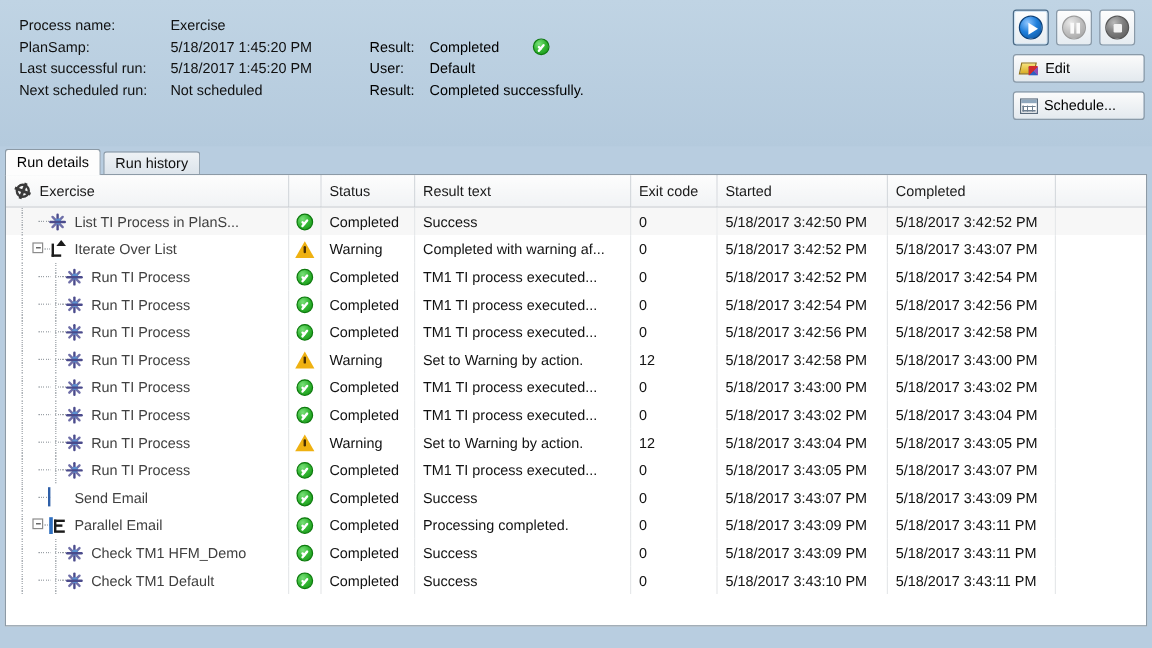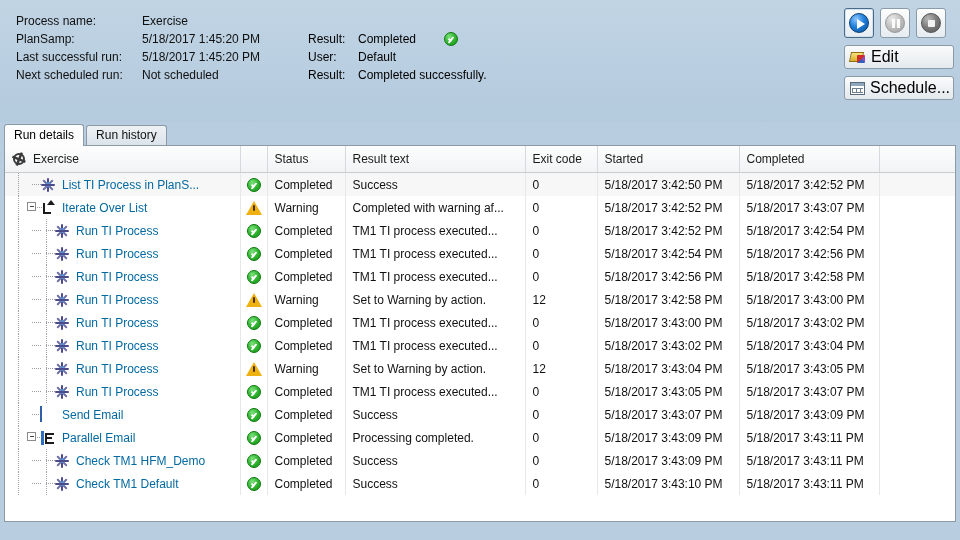--- a/index.html
+++ b/index.html
@@ -54,40 +54,40 @@
     border:1px solid #9a9a9a;}
   .g-pause:after{content:"";position:absolute;left:6px;top:5px;width:2.5px;height:9px;
     background:#fafafa;box-shadow:5px 0 0 #fafafa;}
   .g-stop{background:radial-gradient(circle at 35% 28%,#b9b9b9 0%,#7e7e7e 45%,#575757 100%);
     border:1px solid #555;}
   .g-stop:after{content:"";position:absolute;left:6px;top:6px;width:7px;height:7px;
     background:#f2f2f2;border-radius:1px;}
   .wbtn{margin-top:7px;height:24px;border:1px solid #8a9aa8;border-radius:3px;
     background:linear-gradient(to bottom,#fbfbfb,#e3e9ee);
     display:flex;align-items:center;padding-left:5px;box-sizing:border-box;gap:5px;
-    font-size:16px;}
+    font-size:12px;}
   .ic-edit{position:relative;width:16px;height:14px;flex:0 0 16px;}
   .ic-edit:before{content:"";position:absolute;left:0;top:2px;width:11px;height:8px;
     background:linear-gradient(to bottom,#f6e27a,#d9ae27);border:1px solid #8e7013;
     transform:skewX(-12deg);}
   .ic-edit:after{content:"";position:absolute;left:7px;top:5px;width:8px;height:8px;
     background:
       linear-gradient(135deg,#d02c2c 0 50%,transparent 50%),
       linear-gradient(45deg,#2f5fc0 0 50%,#8a4fb5 50%);
     border-radius:1px;}
   .ic-cal{width:15px;height:13px;flex:0 0 15px;background:#fff;border:1px solid #5a6b7c;
     position:relative;box-sizing:border-box;}
   .ic-cal:before{content:"";position:absolute;left:0;top:0;right:0;height:3px;background:#8fa7bd;}
   .ic-cal:after{content:"";position:absolute;left:1px;top:5px;right:1px;bottom:1px;
     background:
       repeating-linear-gradient(to right,#6e7f90 0 1px,transparent 1px 4px),
       repeating-linear-gradient(to bottom,#6e7f90 0 1px,transparent 1px 4px);}
 
   
-  .tabs{position:absolute;left:4px;top:124px;display:flex;align-items:center;height:22px;}
+  .tabs{position:absolute;left:4px;top:124px;display:flex;align-items:flex-end;height:22px;}
   .tab{height:20px;line-height:19px;padding:0 9px;border:1px solid #8c9aa6;
     border-bottom:none;border-radius:3px 3px 0 0;font-size:12px;box-sizing:border-box;}
   .tab.active{background:#fdfdfd;height:22px;line-height:21px;position:relative;z-index:3;}
   .tab.inactive{background:linear-gradient(to bottom,#eef2f5,#dbe3ea);margin-left:2px;color:#101010;}
 
   
   .panel{position:absolute;left:4px;top:145px;width:952px;height:377px;
     background:#fff;border:1px solid #8c9aa6;box-sizing:border-box;
     box-shadow:inset 0 0 0 1px #fff;}
   .grid{width:100%;border-collapse:collapse;table-layout:fixed;font-size:12px;}
@@ -122,21 +122,21 @@
   .tcell{display:flex;align-items:center;height:23px;position:relative;}
   .tw{position:relative;width:14px;height:23px;flex:0 0 14px;}
   .tw .box{position:absolute;left:1px;top:6px;width:9px;height:9px;border:1px solid #8b8b8b;
     background:#fff;box-sizing:border-box;}
   .tw .box:after{content:"";position:absolute;left:1.5px;top:3px;width:4px;height:1px;background:#444;}
   .dots-v{position:absolute;left:6px;top:0;width:1px;height:23px;
     background:repeating-linear-gradient(to bottom,#9aa0a6 0 1px,transparent 1px 2px);}
   .dots-h{position:absolute;left:6px;top:11px;width:10px;height:1px;
     background:repeating-linear-gradient(to right,#9aa0a6 0 1px,transparent 1px 2px);}
   .nodeicon{flex:0 0 18px;width:18px;height:16px;position:relative;margin-right:4px;}
-  .nlabel{color:#0369a1;}
+  .nlabel{color:#404040;}
 
   
   .ic-ti{width:16px;height:16px;position:relative;}
   .ic-ti:before,.ic-ti:after{content:"";position:absolute;left:7px;top:1px;width:2px;height:14px;
     background:#4b4b8c;border-radius:1px;}
   .ic-ti:after{transform:rotate(90deg);}
   .ic-ti .d{position:absolute;left:7px;top:1px;width:2px;height:14px;background:#6f6fa8;border-radius:1px;}
   .ic-ti .d1{transform:rotate(45deg);}
   .ic-ti .d2{transform:rotate(-45deg);}
   .ic-ti .cdot{position:absolute;left:5.5px;top:5.5px;width:5px;height:5px;border-radius:50%;

